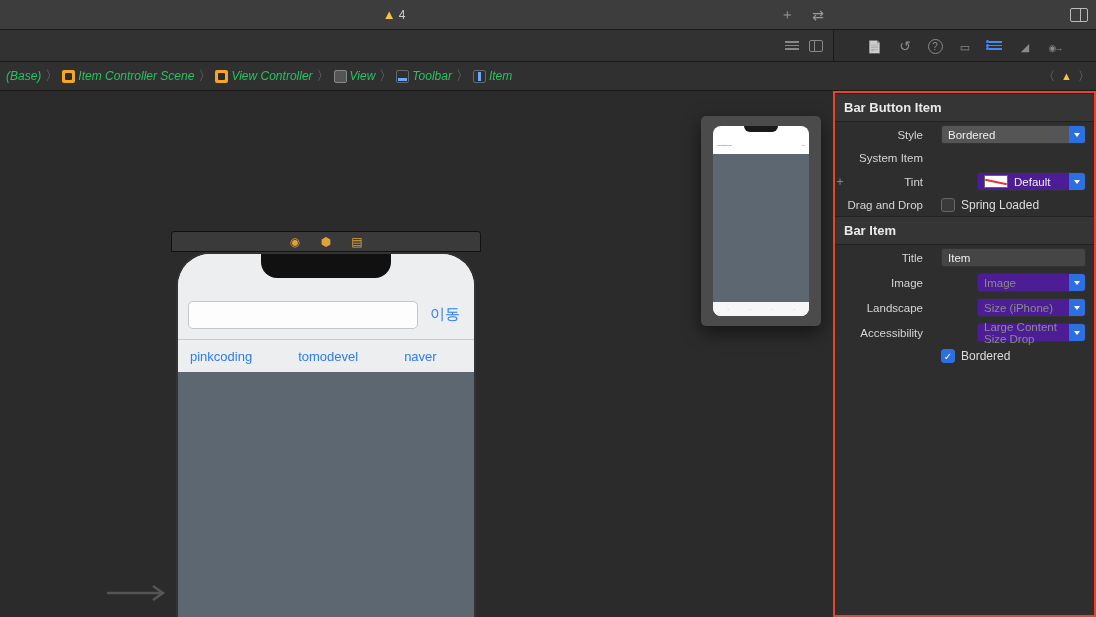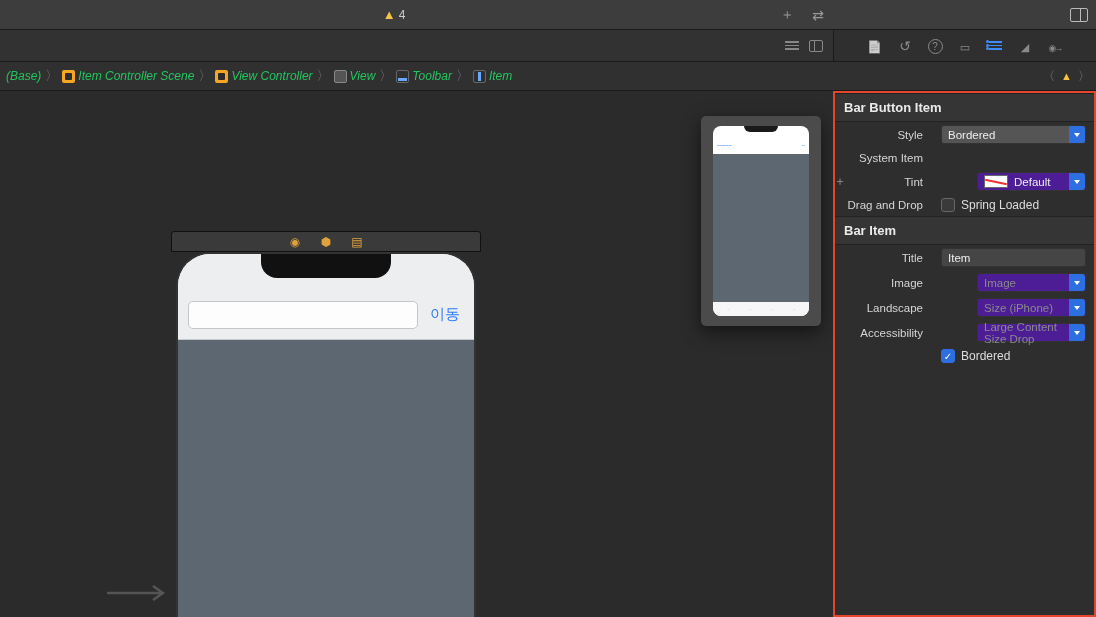--- a/index.html
+++ b/index.html
@@ -226,20 +226,25 @@
     </div>
 
     <div class="big-dev">
       <div class="big-status">
           <div class="big-notch"></div>
         </div>
       <div class="big-nav">
         <div class="big-search"></div>
         <div class="big-navbtn">이동</div>
       </div>
+      <div class="big-links">
+        <span>pinkcoding</span>
+        <span>tomodevel</span>
+        <span>naver</span>
+      </div>
       <div class="big-content"></div>
     </div>
 
     <div class="arrow-left">
       <svg viewBox="0 0 64 20">
           <path d="M2 10 H56 M48 3 L58 10 L48 17"></path>
         </svg>
     </div>
   </div>
 

